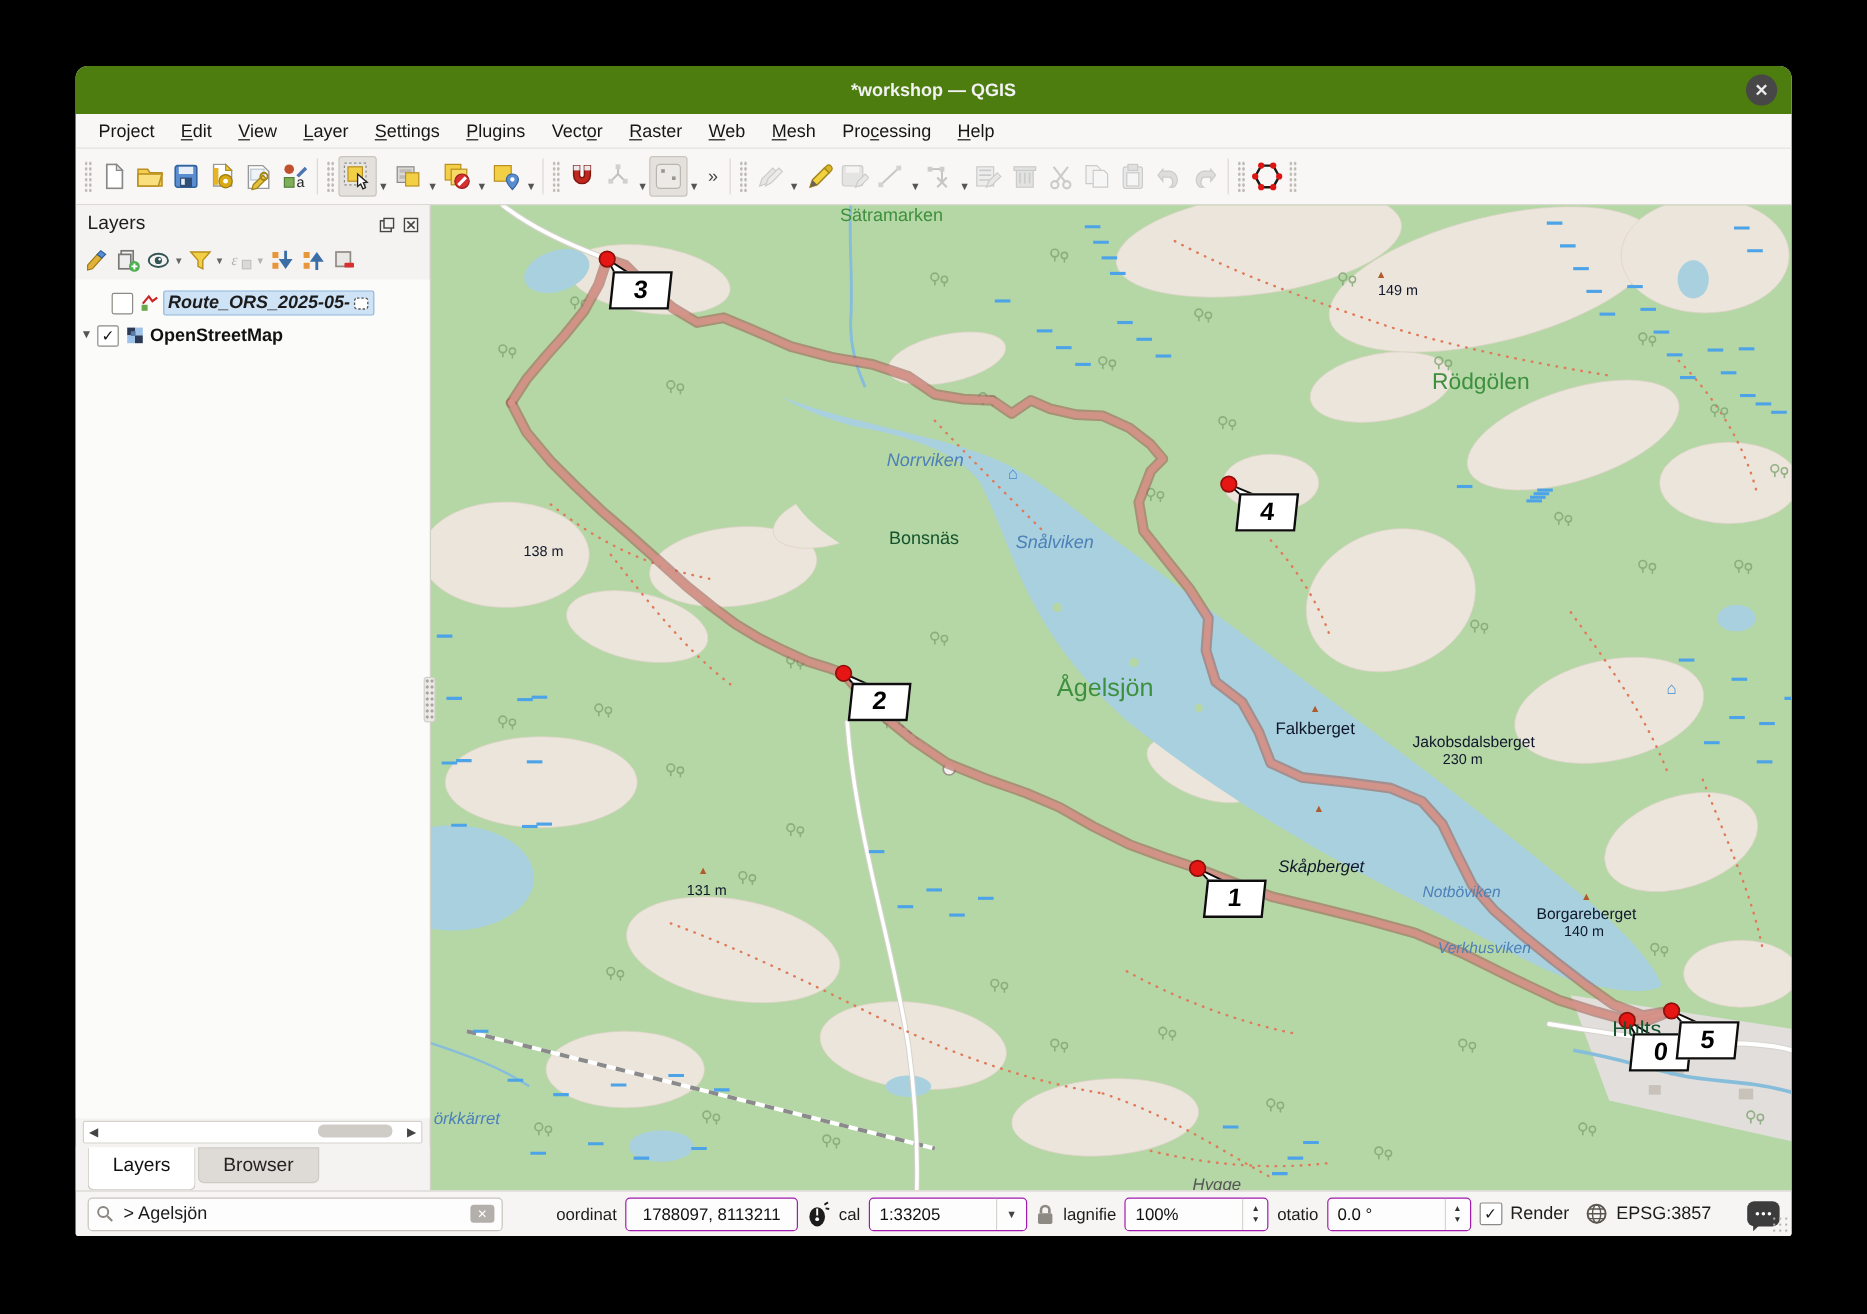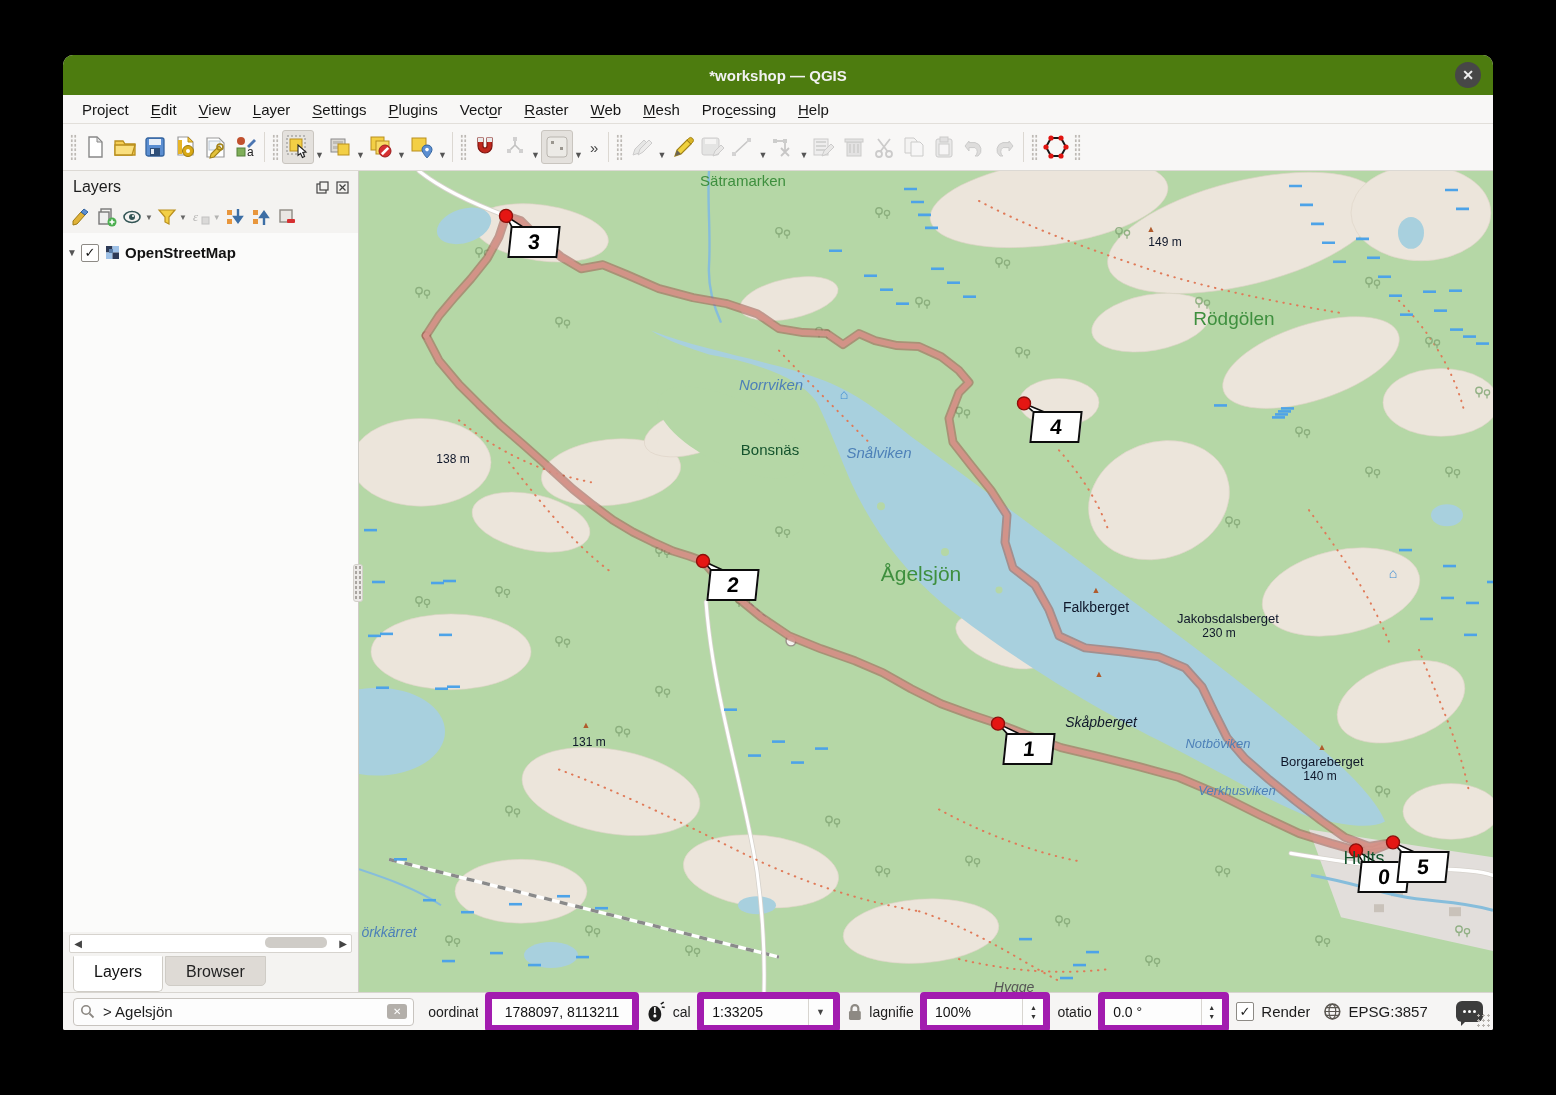--- a/index.html
+++ b/index.html
@@ -82,21 +82,21 @@
   
   .statusbar{height:37px;background:#f6f5f4;border-top:1px solid #d8d5d0;display:flex;
              align-items:center;gap:7px;padding:0 10px;flex:0 0 auto;position:relative;font-size:14px;color:#1c1c1c;}
   .search{width:332px;height:26px;background:#fdfdfd;border:1px solid #c8c4bf;border-radius:4px;
           display:flex;align-items:center;padding:0 6px;gap:6px;}
   .search input{border:none;outline:none;flex:1;font-size:15px;color:#1c1c1c;background:transparent;
                 font-family:"Liberation Sans",sans-serif;}
   .clr-btn{width:20px;height:15px;background:#b3afaa;border-radius:3px;color:#fff;font-size:10px;
            display:flex;align-items:center;justify-content:center;cursor:pointer;}
   .sb-label{color:#1c1c1c;font-size:14px;overflow:hidden;white-space:nowrap;}
-  .sb-field{height:26px;background:#fdfdfd;border:7px solid #a21caf;border-radius:4px;
+  .sb-field{height:26px;background:#fdfdfd;border:1px solid #a21caf;border-radius:4px;
             display:flex;align-items:center;justify-content:center;font-size:14px;color:#111;}
   .sb-combo{width:122px;position:relative;justify-content:flex-start;padding-left:8px;}
   .sb-combo .arrow{position:absolute;right:0;top:0;width:24px;height:100%;border-left:1px solid #d8d5d0;
                    display:flex;align-items:center;justify-content:center;color:#444;font-size:9px;cursor:pointer;}
   .sb-spin{width:110px;position:relative;justify-content:flex-start;padding-left:8px;}
   .spin-btns{position:absolute;right:0;top:0;width:20px;height:100%;border-left:1px solid #d8d5d0;
              display:flex;flex-direction:column;align-items:center;justify-content:center;font-size:7px;color:#333;}
   .spin-btns span{line-height:9px;cursor:pointer;}
   .sb-check{width:17px;height:17px;border:1px solid #8d8a85;border-radius:2px;background:#fff;
             display:flex;align-items:center;justify-content:center;font-size:13px;cursor:pointer;}
@@ -411,20 +411,35 @@
               </svg>
         </div>
         <div class="pt-btn">
           <svg width="20" height="20" viewBox="0 0 20 20">
                 <rect x="3" y="3" width="12" height="12" fill="#e9e7e3" stroke="#8e8a84" stroke-width="1.4"></rect>
                 <rect x="10" y="12" width="8" height="4" rx="1" fill="#d63031"></rect>
               </svg>
         </div>
       </div>
       <div class="layer-tree">
+        <div class="layer-row">
+          <span class="expander"></span>
+          <span style="width:12px"></span>
+          <span class="cb"></span>
+          <svg width="15" height="15" viewBox="0 0 15 15" style="margin-right:4px">
+            <rect x="1" y="9" width="5" height="5" fill="#6aa84f"></rect>
+                <path d="M2 8L7 2l3 4 4-3" stroke="#cc2222" stroke-width="1.8" fill="none"></path>
+          </svg>
+          <span class="layer-name-pill">
+            <span>Route_ORS_2025-05-</span>
+            <svg width="14" height="12" viewBox="0 0 14 12" style="margin-left:2px;flex:0 0 auto">
+              <rect x="1.5" y="1.5" width="11" height="9" rx="2" fill="#fff" stroke="#555" stroke-width="1.1" stroke-dasharray="2 1.6"></rect>
+            </svg>
+          </span>
+        </div>
         <div class="layer-row">
           <span class="expander">▼</span>
           <span class="cb">✓</span>
           <svg width="15" height="15" viewBox="0 0 15 15" style="margin-right:5px">
             <rect x="1" y="1" width="6.5" height="6.5" fill="#2d3a56"></rect>
                 <rect x="7.5" y="1" width="6.5" height="6.5" fill="#9fc2e8"></rect>
             <rect x="1" y="7.5" width="6.5" height="6.5" fill="#9fc2e8"></rect>
                 <rect x="7.5" y="7.5" width="6.5" height="6.5" fill="#2d3a56"></rect>
             <rect x="4" y="4" width="4" height="4" fill="#5b7ea8"></rect>
           </svg>

